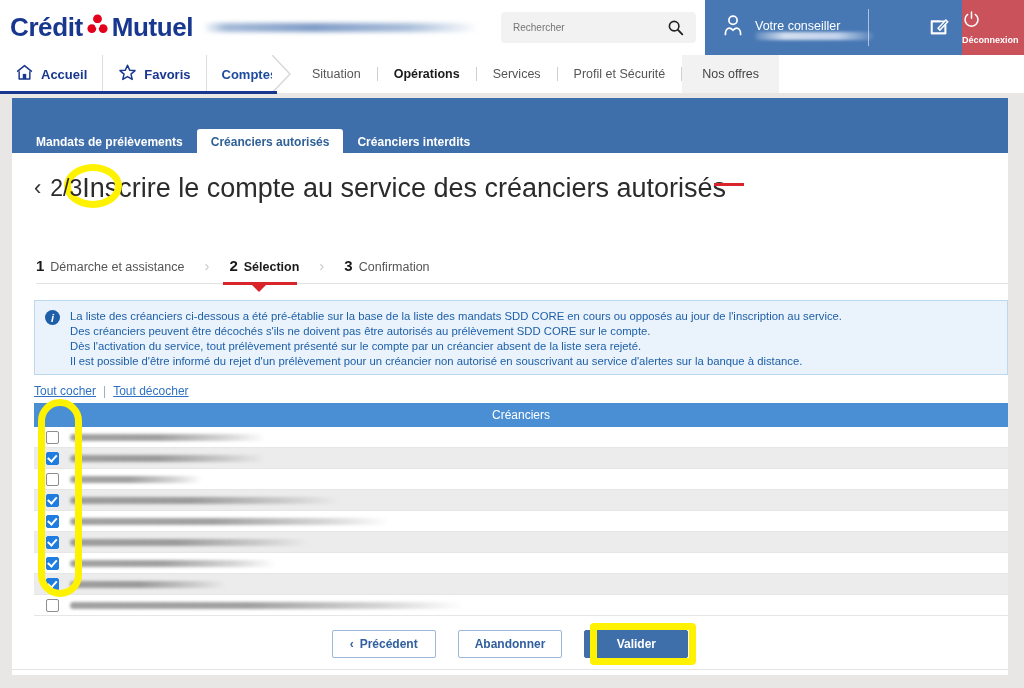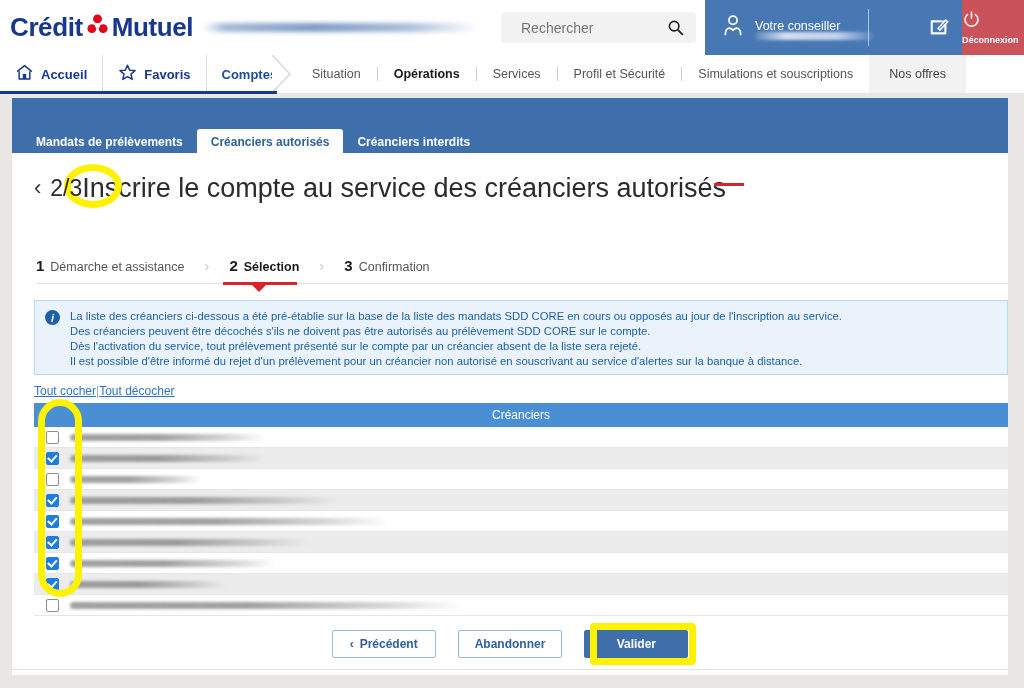--- a/index.html
+++ b/index.html
@@ -34,21 +34,21 @@
   }
 
   .search-box {
     position: absolute; left: 501px; top: 12px; width: 195px; height: 31px;
     background: #f2f2f2; border-radius: 4px;
     display: flex; align-items: center;
   }
   .search-box input {
     border: 0; background: transparent; outline: none;
     font-family: "Liberation Sans", sans-serif;
-    font-size: 14px; color: #6f6f6f; margin-left: 20px; width: 140px;
+    font-size: 10px; color: #6f6f6f; margin-left: 12px; width: 140px;
   }
   .search-box .sicon { position: absolute; right: 12px; top: 7px; }
 
   .advisor {
     position: absolute; left: 705px; top: 0; width: 210px; height: 55px;
     background: #4878b4; color: #ffffff;
     display: flex; align-items: center;
   }
   .advisor .person { margin-left: 14px; }
   .advisor .atext { margin-left: 8px; position: relative; top: -3px; }
@@ -197,21 +197,21 @@
     flex: 0 0 auto; margin-top: 1px;
   }
   .info-lines { margin-left: 10px; }
   .info-lines div {
     font-size: 11.3px; color: #1d5fa8; line-height: 15px; white-space: nowrap;
   }
 
   
   .check-links {
     position: absolute; left: 22px; top: 231px;
-    display: flex; align-items: center; 
+    display: flex; align-items: center; gap: 7px;
     font-size: 12px;
   }
   .check-links a { color: #2f72c4; text-decoration: underline; }
   .check-links .sep { color: #9ab; text-decoration: none; }
 
   
   .table { position: absolute; left: 22px; top: 250px; width: 974px; }
   .thead {
     height: 24px; background: #4a8fd4; color: #ffffff;
     display: flex; align-items: center; justify-content: center;
@@ -368,21 +368,20 @@
 
     <div class="subnav">
       <div class="subnav-item">Situation</div>
       <div class="subnav-sep"></div>
       <div class="subnav-item active">Opérations</div>
       <div class="subnav-sep"></div>
       <div class="subnav-item">Services</div>
       <div class="subnav-sep"></div>
       <div class="subnav-item">Profil et Sécurité</div>
       <div class="subnav-sep"></div>
-      <div class="subnav-item">Simulations et souscriptions</div>
       <div class="subnav-item offers">Nos offres</div>
     </div>
   </div>
 
   <div class="banner">
     <div class="banner-tabs">
       <div class="btab">Mandats de prélèvements</div>
       <div class="btab active">Créanciers autorisés</div>
       <div class="btab">Créanciers interdits</div>
     </div>

